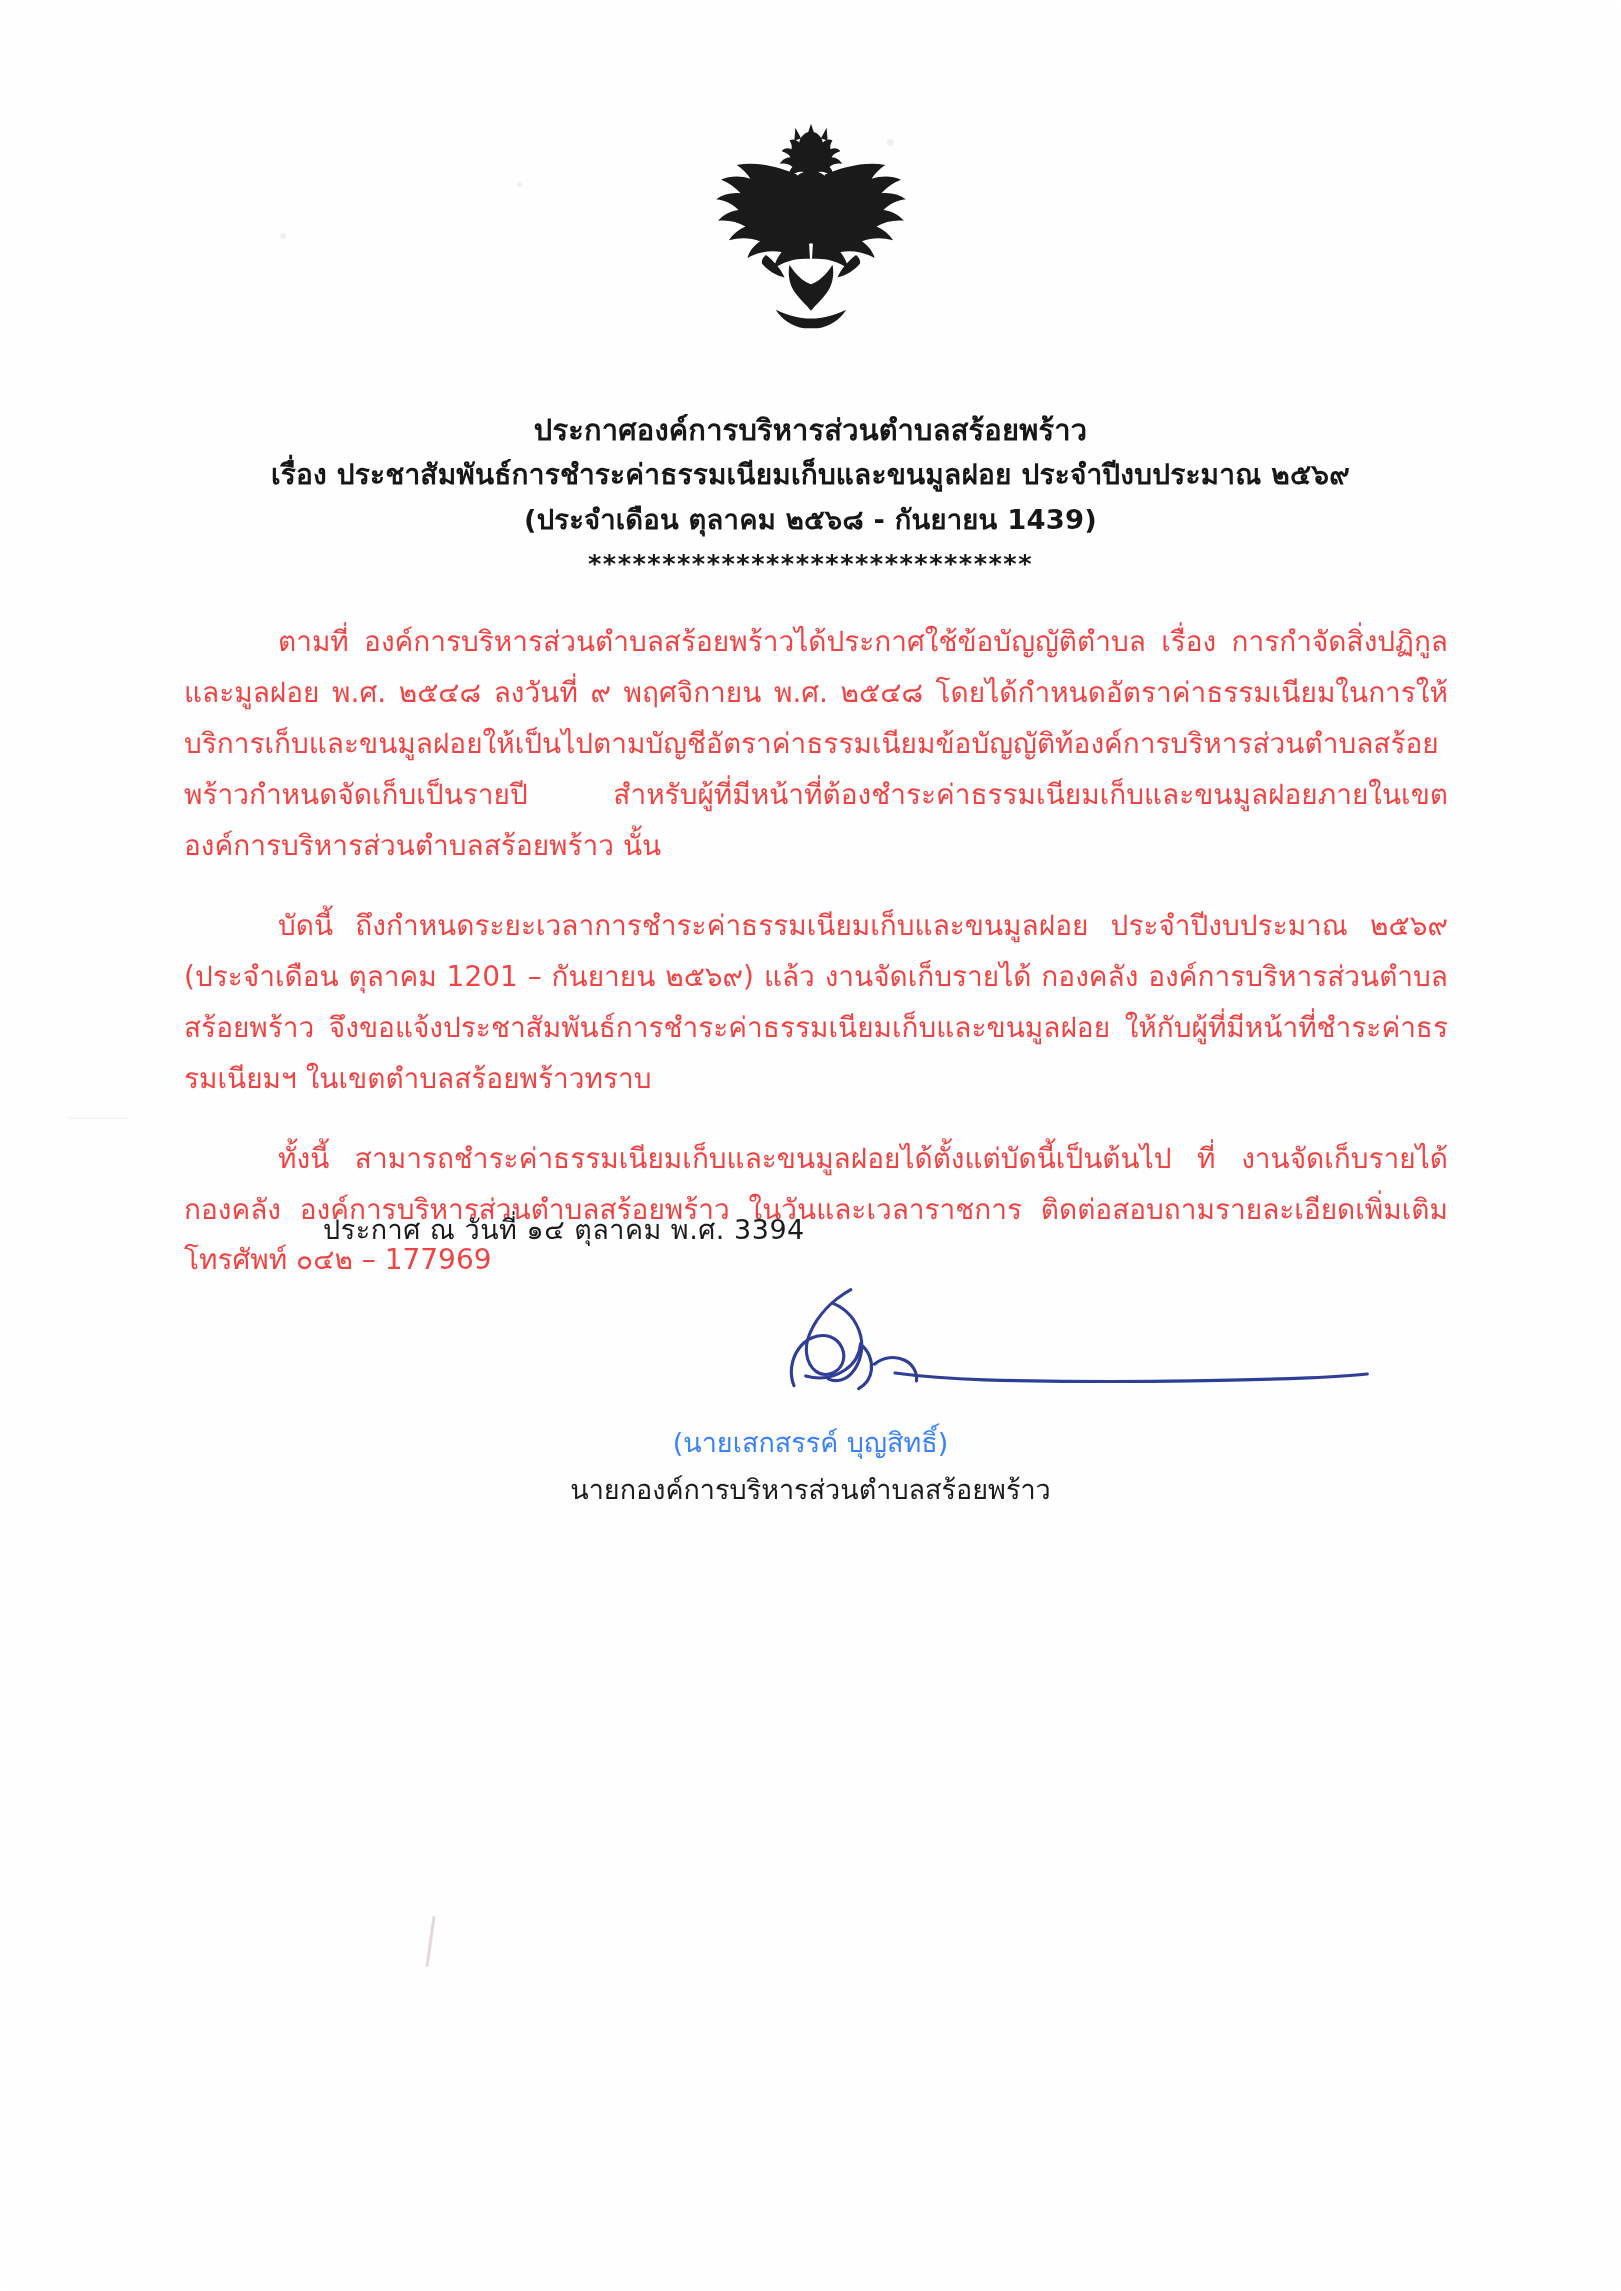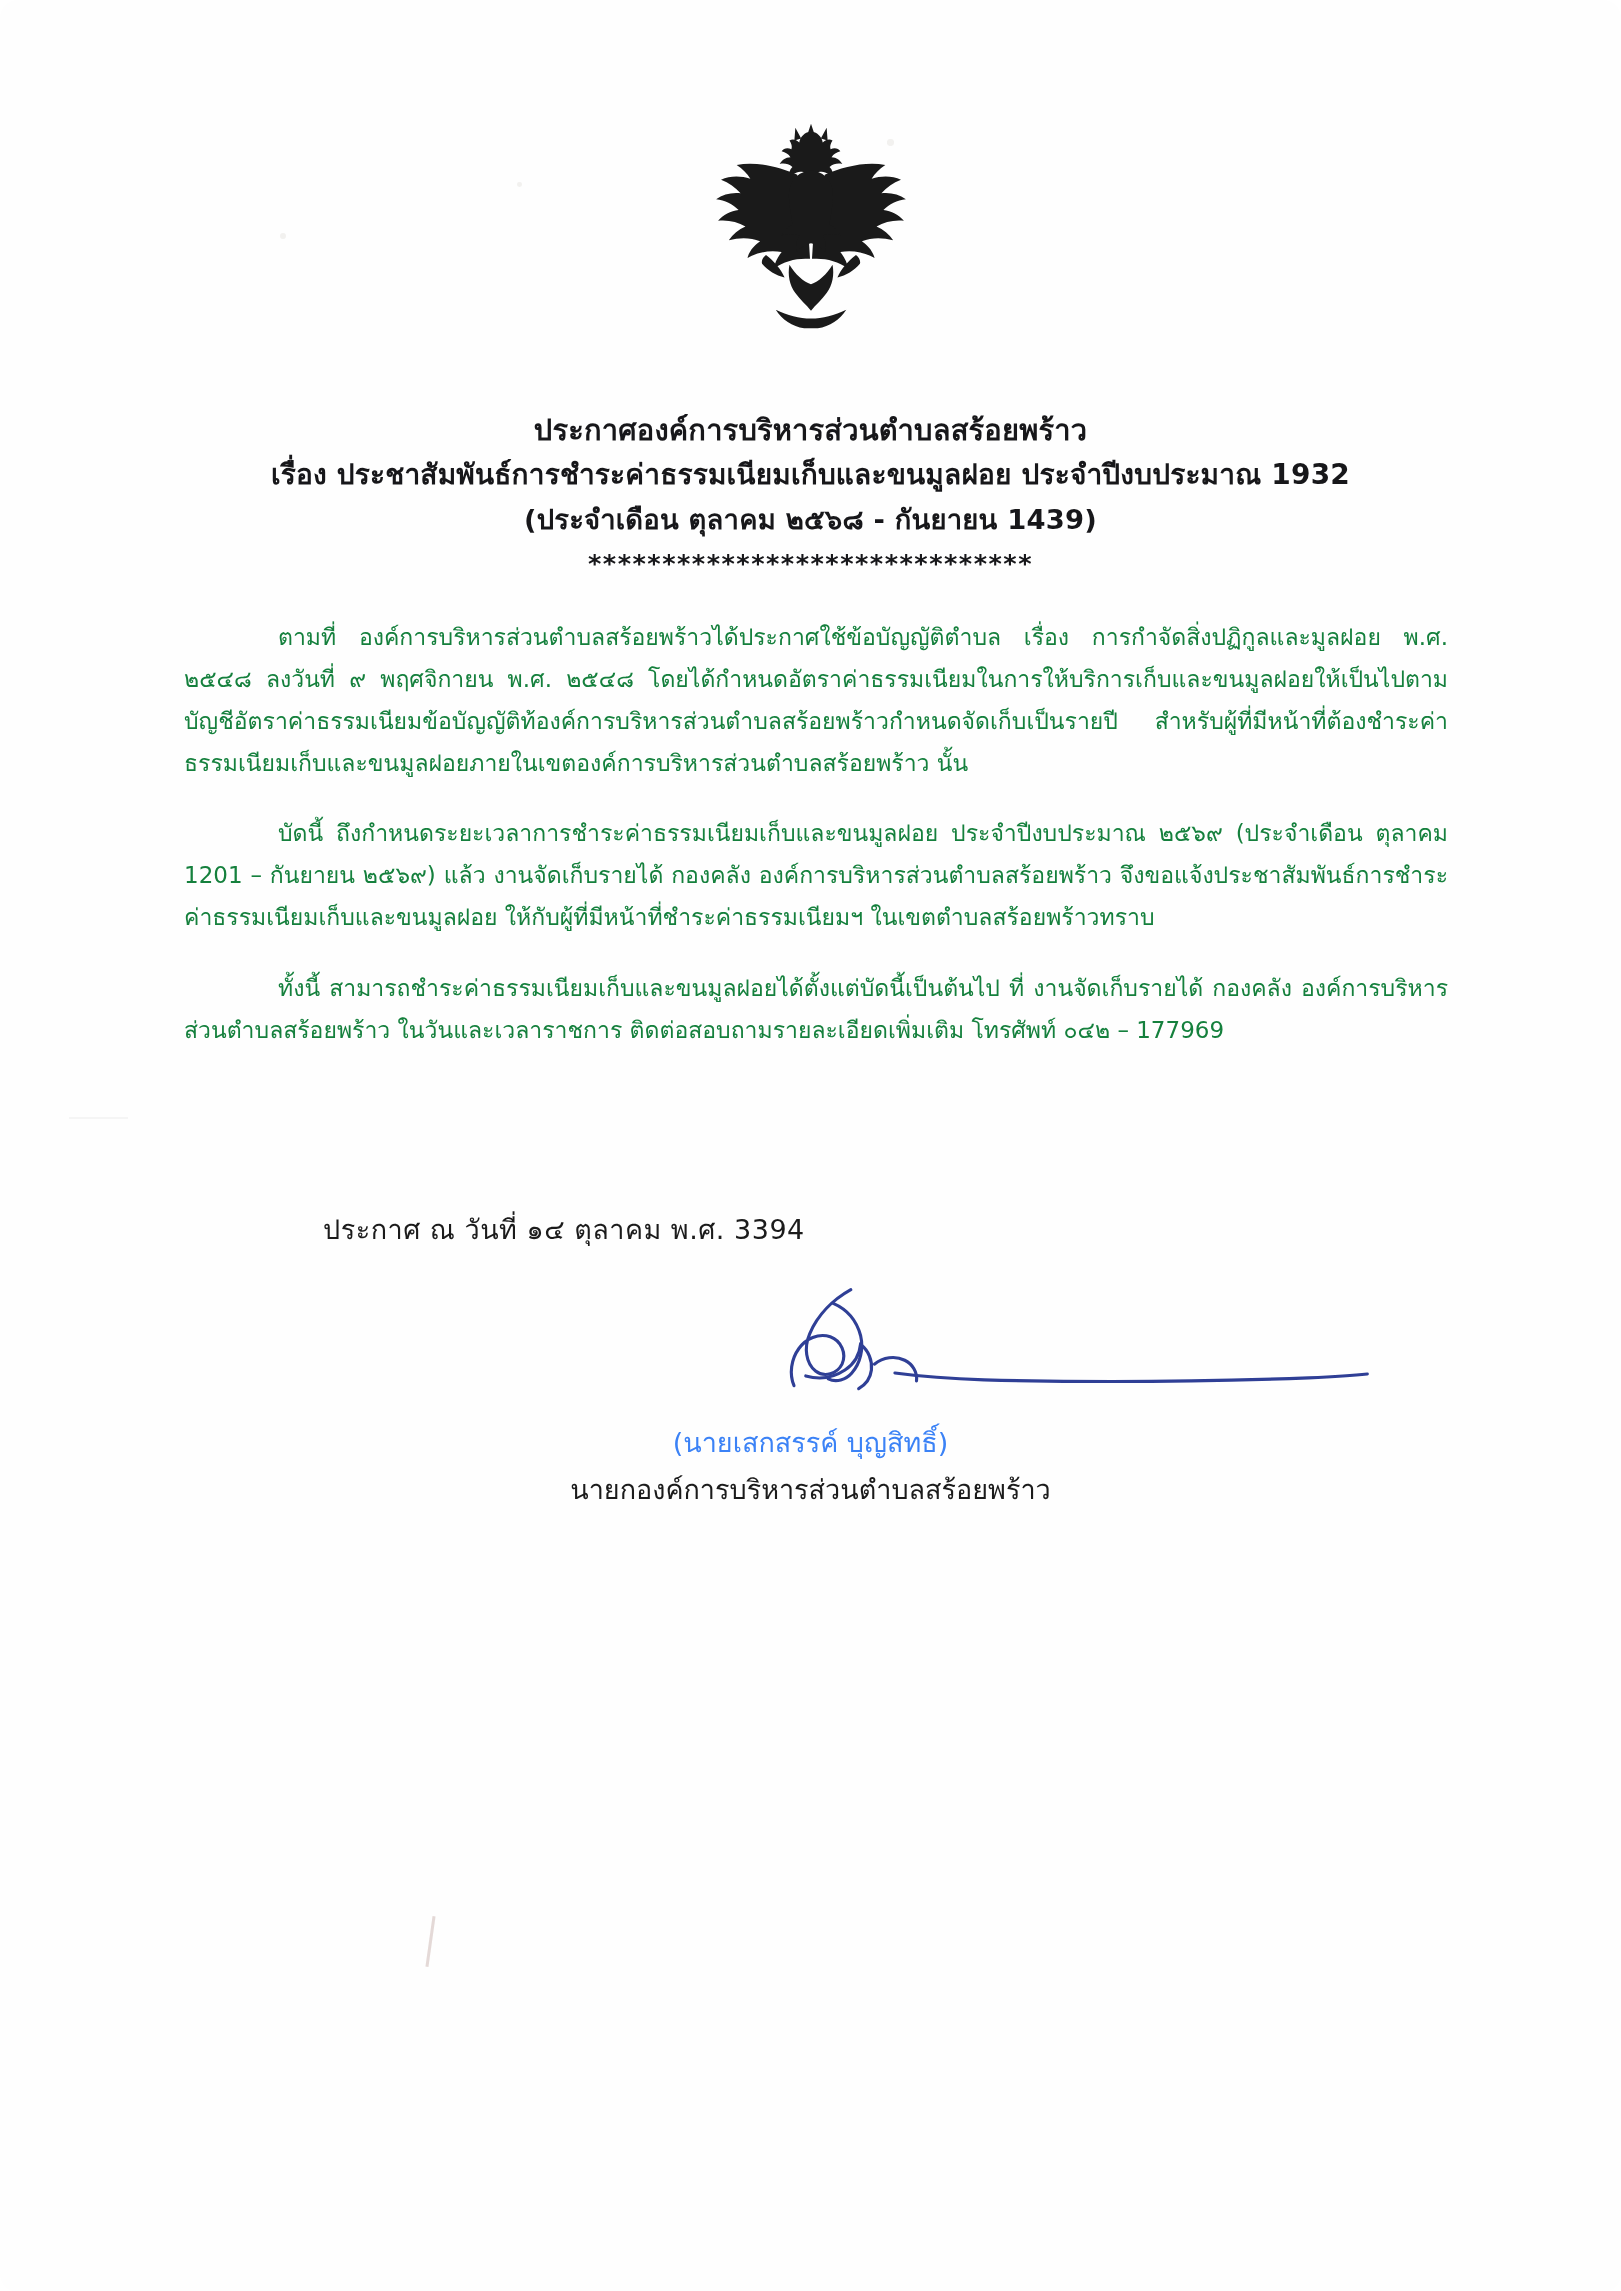--- a/index.html
+++ b/index.html
@@ -72,26 +72,26 @@
   }
 
   .body-block {
     position: absolute;
     top: 617px;
     left: 184px;
     width: 1264px;
   }
   p.para {
     margin: 0 0 29px 0;
-    font-size: 23px;
+    font-size: 28px;
     line-height: 1.82;
     text-align: justify;
     text-justify: inter-word;
     text-indent: 94px;
-    color: #15803d;
+    color: #ef4444;
   }
   p.para.last { margin-bottom: 25.5px; }
 
   .date-line {
     position: absolute;
     top: 1208px;
     left: 323px;
     font-size: 27px;
     letter-spacing: 0.5px;
     color: #1b1b1b;
@@ -151,21 +151,21 @@
         <path d="M88 150c6 10 14 17 22 20 8-3 16-10 22-20 2 10 0 21-6 29-5 7-11 12-16 18-5-6-11-11-16-18-6-8-8-19-6-29z"></path>
         <path d="M64 140c8 6 15 14 19 23-9-2-17-7-23-14-1-3 1-7 4-9zM156 140c-8 6-15 14-19 23 9-2 17-7 23-14 1-3-1-7-4-9z"></path>
 
         <path d="M74 196c12 6 24 9 36 9s24-3 36-9c-6 10-17 17-29 19h-14c-12-2-23-9-29-19z"></path>
       </g>
     </svg>
   </div>
 
   <div class="header-block">
     <div class="ttl">ประกาศองค์การบริหารส่วนตำบลสร้อยพร้าว</div>
-    <div class="ttl sub">เรื่อง ประชาสัมพันธ์การชำระค่าธรรมเนียมเก็บและขนมูลฝอย ประจำปีงบประมาณ 1932</div>
+    <div class="ttl sub">เรื่อง ประชาสัมพันธ์การชำระค่าธรรมเนียมเก็บและขนมูลฝอย ประจำปีงบประมาณ ๒๕๖๙</div>
     <div class="ttl sub2">(ประจำเดือน ตุลาคม ๒๕๖๘ - กันยายน 1439)</div>
     <div class="stars">******************************</div>
   </div>
 
   <div class="body-block">
     <p class="para">ตามที่ องค์การบริหารส่วนตำบลสร้อยพร้าวได้ประกาศใช้ข้อบัญญัติตำบล เรื่อง การกำจัดสิ่งปฏิกูลและมูลฝอย พ.ศ. ๒๕๔๘ ลงวันที่ ๙ พฤศจิกายน พ.ศ. ๒๕๔๘ โดยได้กำหนดอัตราค่าธรรมเนียมในการให้บริการเก็บและขนมูลฝอยให้เป็นไปตามบัญชีอัตราค่าธรรมเนียมข้อบัญญัติท้องค์การบริหารส่วนตำบลสร้อยพร้าวกำหนดจัดเก็บเป็นรายปี สำหรับผู้ที่มีหน้าที่ต้องชำระค่าธรรมเนียมเก็บและขนมูลฝอยภายในเขตองค์การบริหารส่วนตำบลสร้อยพร้าว นั้น</p>
     <p class="para">บัดนี้ ถึงกำหนดระยะเวลาการชำระค่าธรรมเนียมเก็บและขนมูลฝอย ประจำปีงบประมาณ ๒๕๖๙ (ประจำเดือน ตุลาคม 1201 – กันยายน ๒๕๖๙) แล้ว งานจัดเก็บรายได้ กองคลัง องค์การบริหารส่วนตำบลสร้อยพร้าว จึงขอแจ้งประชาสัมพันธ์การชำระค่าธรรมเนียมเก็บและขนมูลฝอย ให้กับผู้ที่มีหน้าที่ชำระค่าธรรมเนียมฯ ในเขตตำบลสร้อยพร้าวทราบ</p>
     <p class="para last">ทั้งนี้ สามารถชำระค่าธรรมเนียมเก็บและขนมูลฝอยได้ตั้งแต่บัดนี้เป็นต้นไป ที่ งานจัดเก็บรายได้ กองคลัง องค์การบริหารส่วนตำบลสร้อยพร้าว ในวันและเวลาราชการ ติดต่อสอบถามรายละเอียดเพิ่มเติม โทรศัพท์ ๐๔๒ – 177969</p>
   </div>
 

